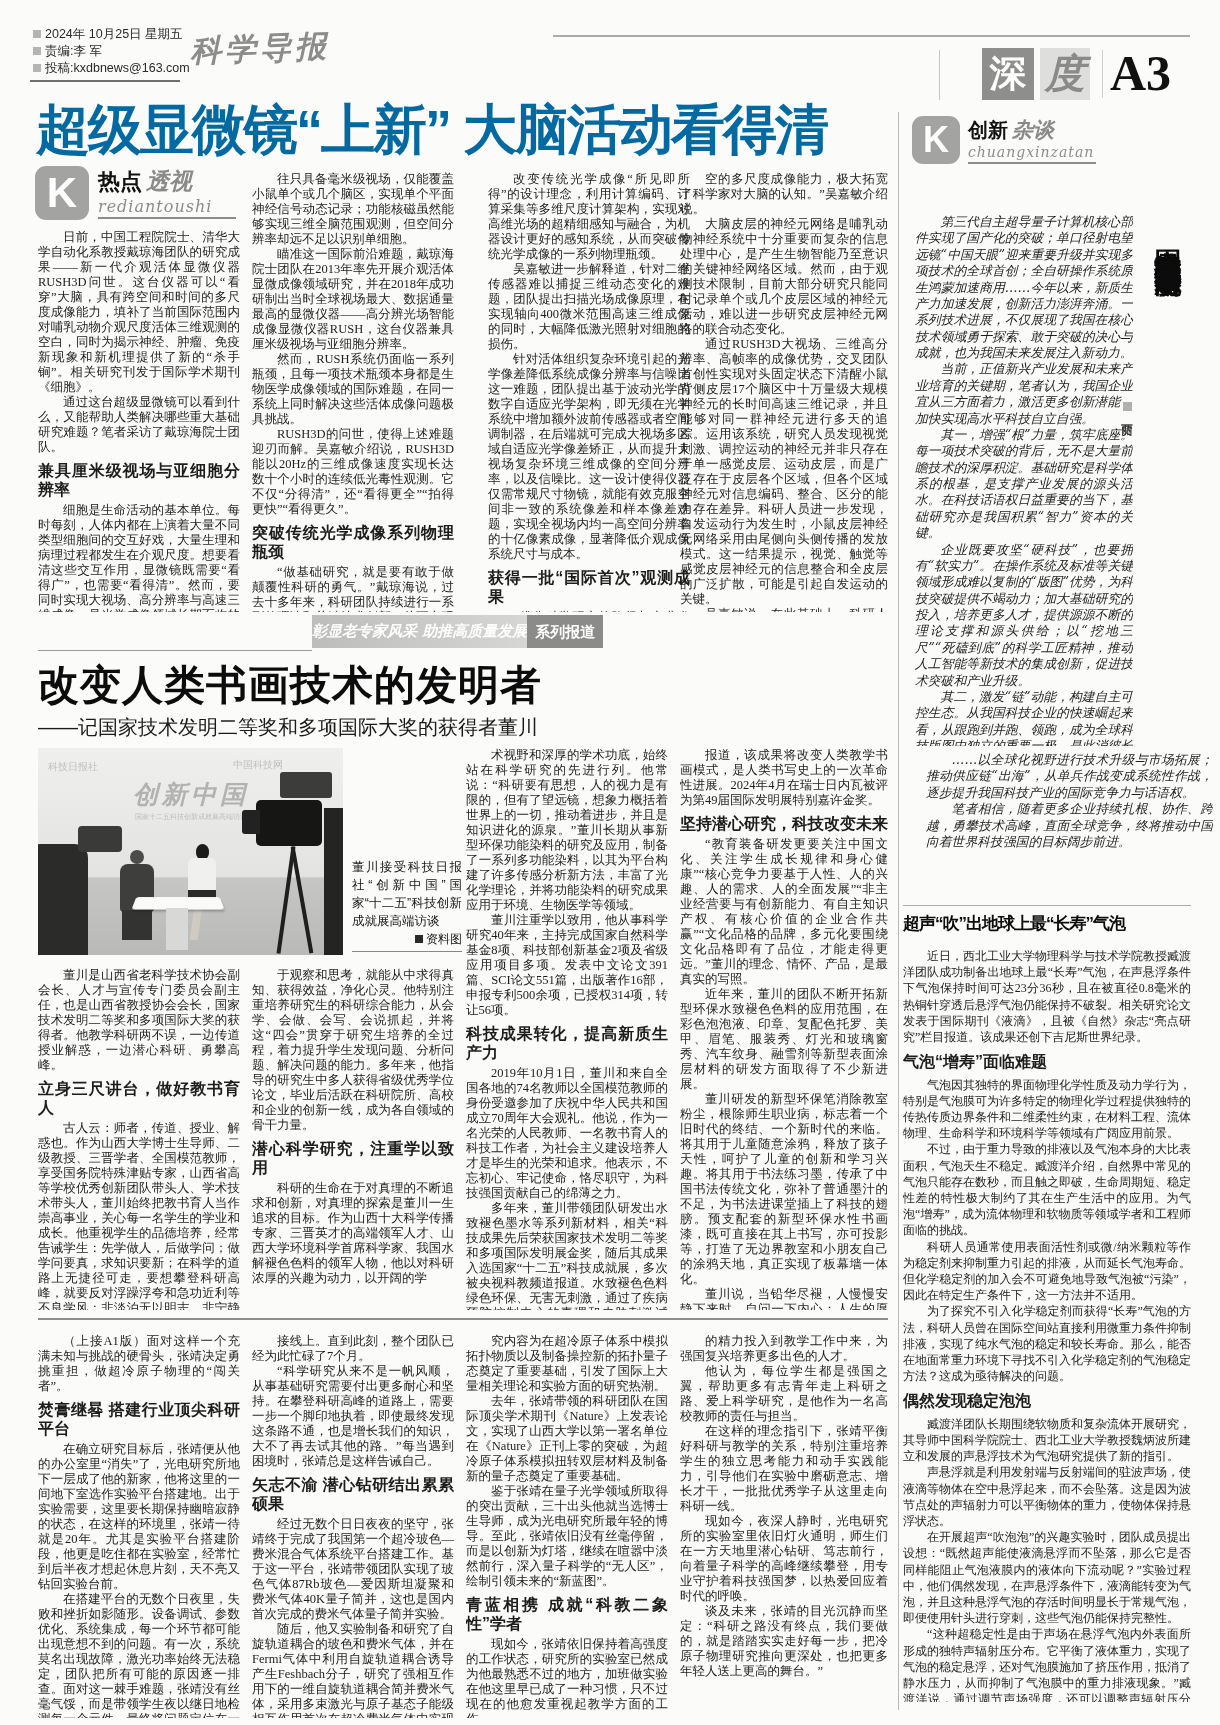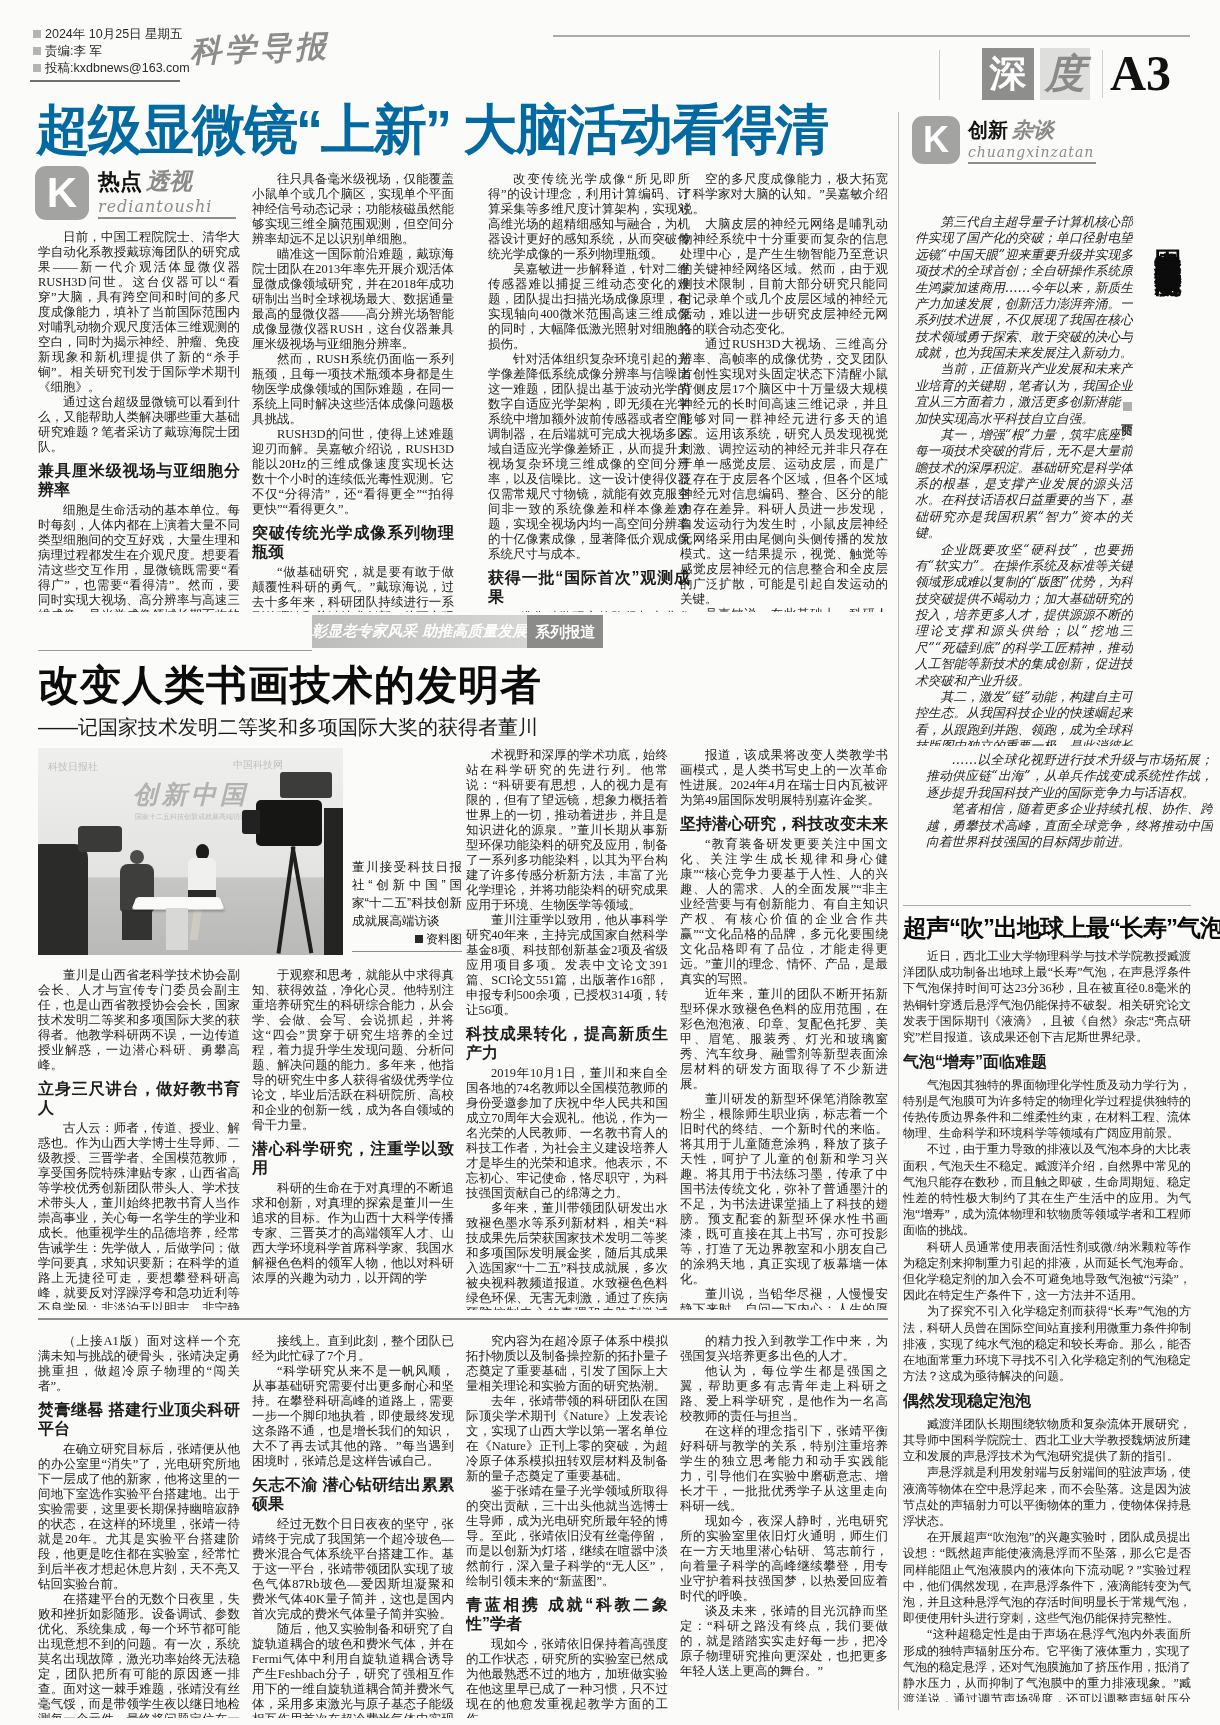--- a/index.html
+++ b/index.html
@@ -27,21 +27,21 @@
           font-family:"Liberation Sans",sans-serif; font-weight:bold; text-align:center; }
   .kicker-bold { font-family:"Liberation Sans",sans-serif; font-weight:900; color:#111; }
   .brush { font-family:"DejaVu Serif",serif; font-style:italic; font-weight:bold; color:#8a8a88; }
   .pinyin { font-family:"DejaVu Serif",serif; font-style:italic; color:#8c8c8a; letter-spacing:1px; }
   
   .h1-main { left:36px; top:94px; width:790px; font-family:"Liberation Sans",sans-serif; font-weight:900;
              font-size:54px; letter-spacing:-2px; color:#0369a1; white-space:nowrap; }
   .h1-series { left:38px; top:658px; font-family:"Liberation Sans",sans-serif; font-weight:900; font-size:41px; letter-spacing:1px; color:#0c0c0c; }
   .h2-series { left:38px; top:714px; font-family:"Liberation Sans",sans-serif; font-size:20px; color:#1a1a1a; }
   .h1-bubble { left:903px; top:912px; width:288px; font-family:"Liberation Sans",sans-serif; font-weight:900;
-               font-size:24px; letter-spacing:-1px; color:#0c0c0c; white-space:nowrap; }
+               font-size:17px; letter-spacing:-1px; color:#0c0c0c; white-space:nowrap; }
   .vert-head { left:1138px; top:228px; width:48px; height:518px; writing-mode:vertical-rl;
                font-family:"Liberation Sans",sans-serif; font-weight:800; font-size:27px; letter-spacing:1px; color:#0c0c0c; }
   .vert-byline { left:1118px; top:402px; writing-mode:vertical-rl; font-size:12px; color:#222; font-family:"Liberation Sans",sans-serif; }
   .vert-byline .sq { display:inline-block; width:9px; height:9px; background:#b0b0ae; margin-bottom:4px; }
   
   .col { position:absolute; text-align:justify; font-size:12.5px; line-height:1.2; overflow:hidden; color:#1d1d1d; }
   .col p { text-indent:2em; margin:0; }
   .col .h { font-family:"Liberation Sans",sans-serif; font-weight:bold; font-size:16px; text-indent:0; margin:6px 0 4px; }
   .kai p { font-style:italic; font-family:"DejaVu Serif",serif; }
   

